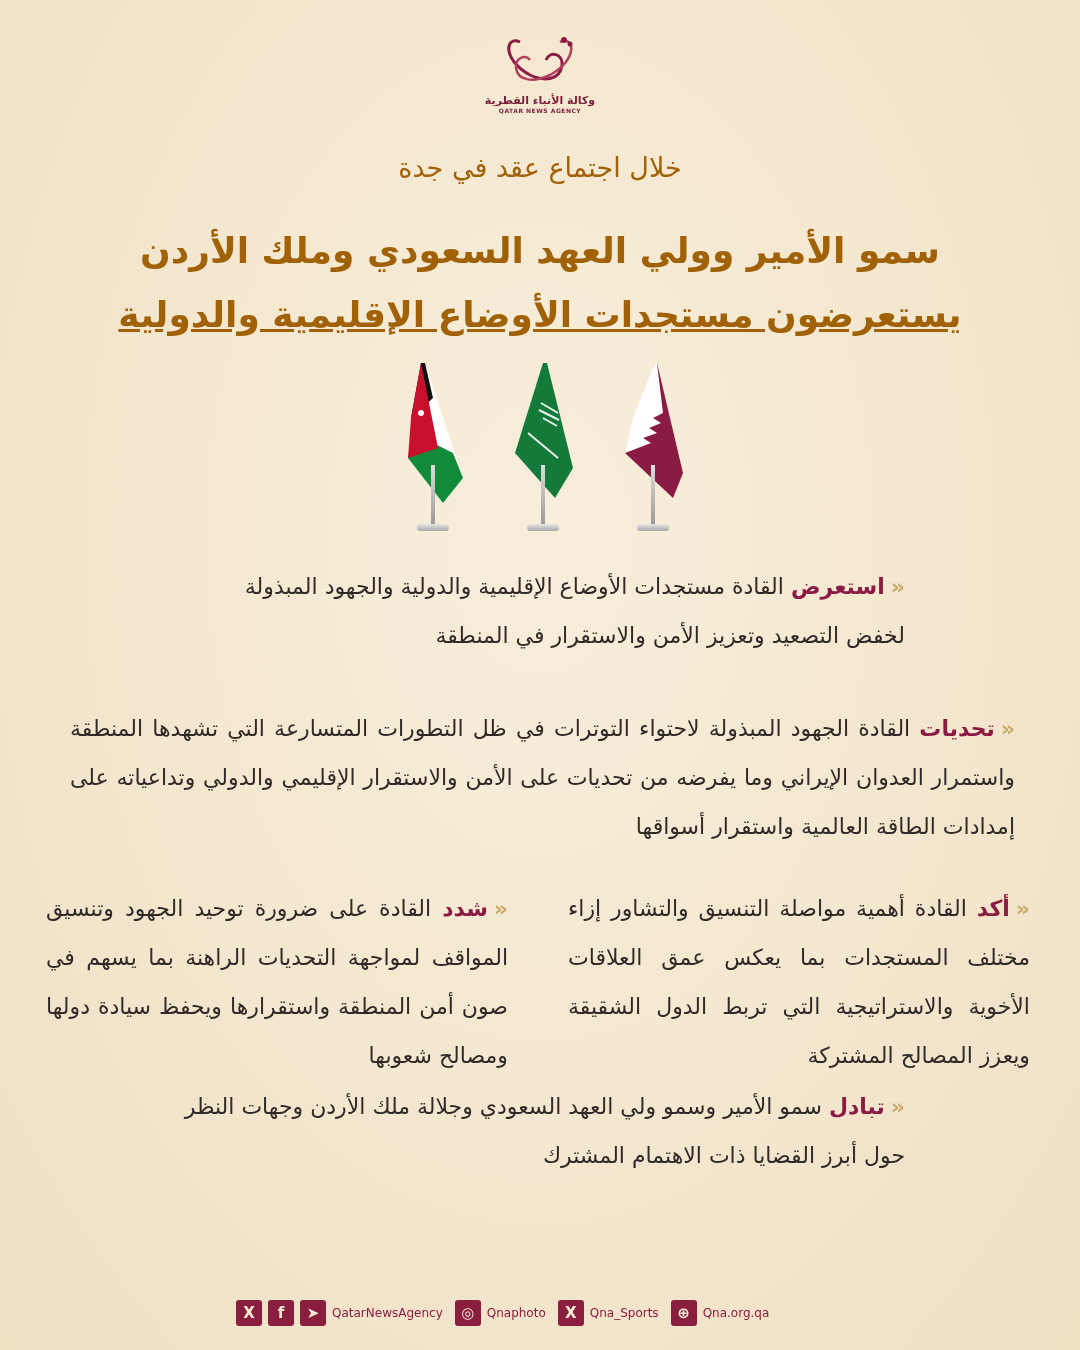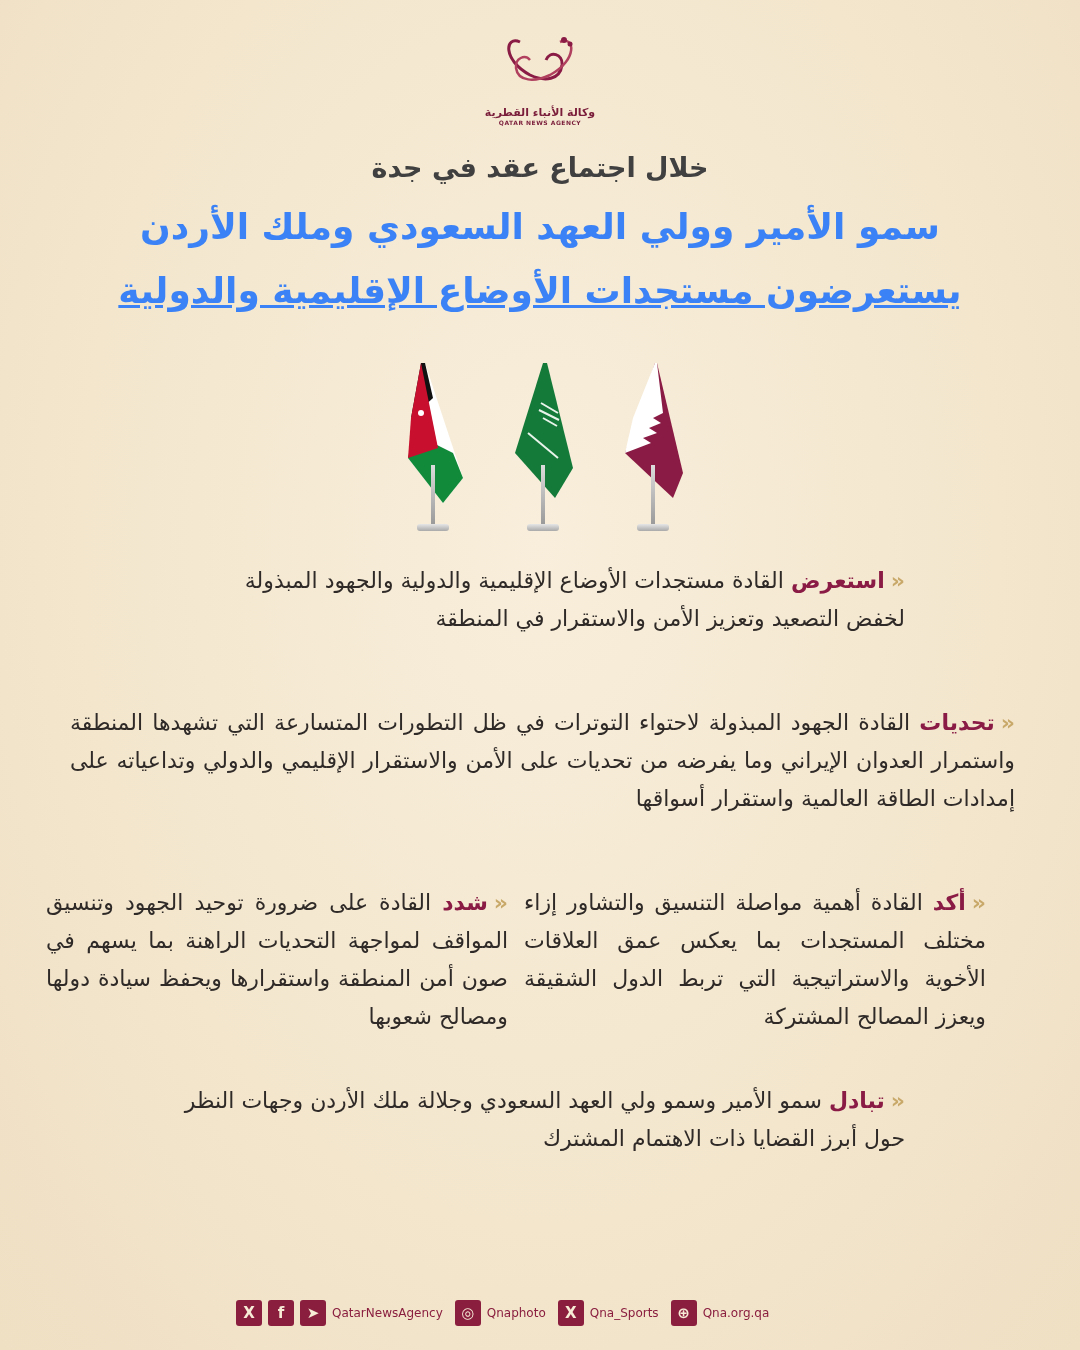--- a/index.html
+++ b/index.html
@@ -5,43 +5,43 @@
   html, body { margin:0; padding:0; }
   body {
     width:1080px; height:1350px; overflow:hidden;
     background: radial-gradient(ellipse at 50% 40%, #f8eedb 0%, #f3e6cd 60%, #efdfc3 100%);
     font-family: "DejaVu Sans", sans-serif;
     color:#3a302c;
     position:relative;
   }
   .logo { position:absolute; left:480px; top:30px; width:120px; text-align:center; }
   .logo svg { display:block; margin:0 auto; }
-  .logo-ar { font-size:11px; color:#7a1d3a; font-weight:bold; direction:rtl; margin-top:14px; }
+  .logo-ar { font-size:11px; color:#7a1d3a; font-weight:bold; direction:rtl; margin-top:2px; }
   .logo-en { font-size:6px; color:#7a1d3a; font-weight:bold; letter-spacing:0.5px; }
 
   .subtitle { position:absolute; top:152px; left:0; width:1080px; text-align:center;
-    font-size:27px; font-weight:bold; color:#404040; direction:rtl; }
+    font-size:27px; font-weight:normal; color:#a16207; direction:rtl; }
   .title { position:absolute; left:0; width:1080px; text-align:center; font-size:36px;
-    font-weight:bold; color:#3b82f6; direction:rtl; }
+    font-weight:bold; color:#a16207; direction:rtl;margin-top:24px; }
   .title.l1 { top:206px; }
   .title.l2 { top:270px;text-decoration:underline; }
 
   .flags { position:absolute; left:395px; top:358px; width:300px; height:175px; }
   .flag { position:absolute; bottom:0; width:70px; height:175px; }
   .pole { position:absolute; left:28px; bottom:8px; width:4px; height:60px; background:linear-gradient(#ddd,#999); }
   .base { position:absolute; left:14px; bottom:2px; width:32px; height:7px; border-radius:3px; background:linear-gradient(#e6e6e6,#a9a9a9); }
 
-  .para { position:absolute; direction:rtl; text-align:right; font-size:22px; line-height:38px; color:#2f2a28; }
+  .para { position:absolute; direction:rtl; text-align:right; font-size:22px; line-height:49px; color:#2f2a28; }
   .para .lead { color:#8a1b44; font-weight:bold; }
   .para .chev { color:#c9a96a; font-weight:bold; margin-left:6px; }
   .justify { text-align:justify; text-align-last:right; }
 
   .p1 { top:562px; left:180px; width:725px; }
   .p2 { top:704px; left:70px; width:945px; }
-  .p3 { top:884px; left:524px; width:462px; }
+  .p3 { top:884px; left:568px; width:462px; }
   .p4 { top:884px; left:46px; width:462px; }
   .p5 { top:1082px; left:178px; width:727px; }
 
   .footer { position:absolute; top:1298px; left:236px; width:620px; height:30px; display:flex; align-items:center; gap:6px; direction:ltr; }
   .sicon { width:26px; height:26px; background:#8a1e3f; border-radius:3px; color:#f7ecd6; font-size:15px; font-weight:bold; display:flex; align-items:center; justify-content:center; }
   .slabel { color:#8a1e3f; font-size:12px; margin-right:6px; }
 </style>
 </head>
 <body>
 

